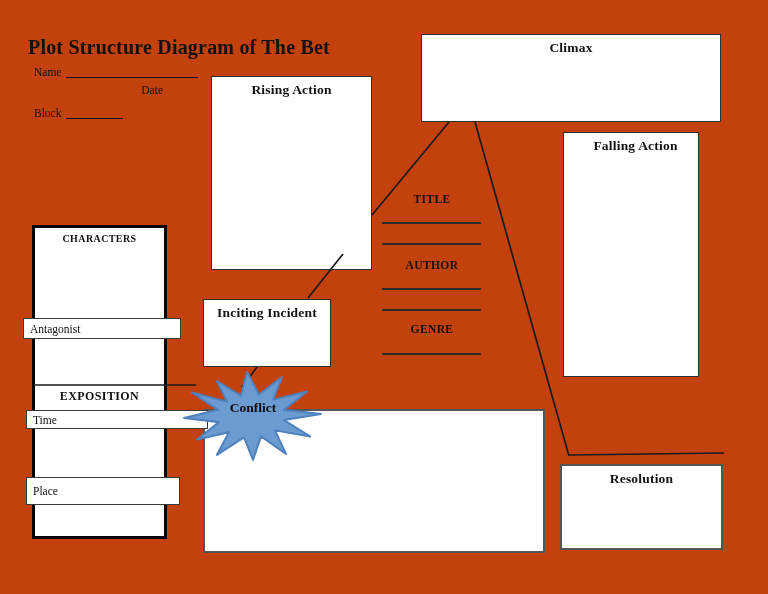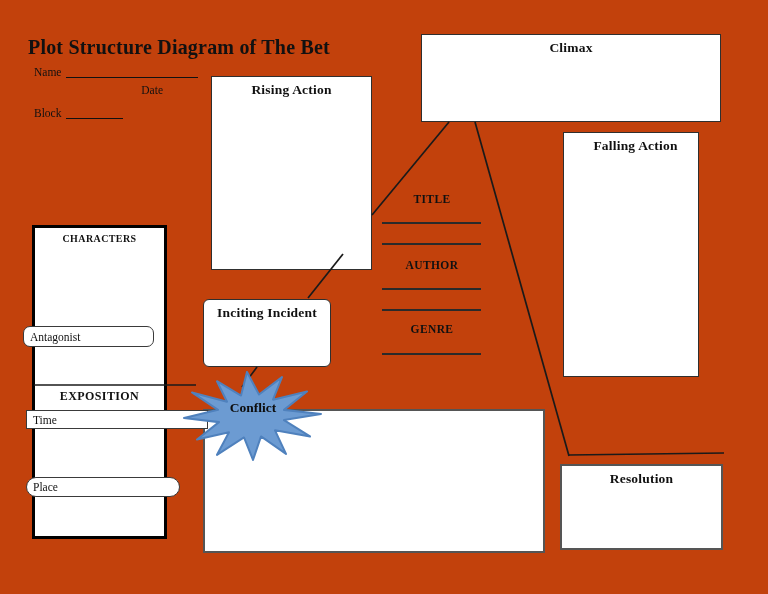--- a/index.html
+++ b/index.html
@@ -108,42 +108,42 @@
   </div>
 
   <div class="box" style="left:211px; top:76px; width:161px; height:194px;">
     <div class="box-label">Rising Action</div>
   </div>
 
   <div class="box" style="left:563px; top:132px; width:136px; height:245px;padding-left:9px;">
     <div class="box-label">Falling Action</div>
   </div>
 
-  <div class="box" style="left:203px; top:299px; width:128px; height:68px;border-radius:6px;">
+  <div class="box" style="left:203px; top:299px; width:128px; height:68px;">
     <div class="box-label">Inciting Incident</div>
   </div>
 
   <div class="box gray" style="left:203px; top:409px; width:342px; height:144px;"></div>
 
   <div class="box gray" style="left:560px; top:464px; width:163px; height:86px;">
     <div class="box-label">Resolution</div>
   </div>
 
   <div class="chars-panel">
     <div class="panel-heading">CHARACTERS</div>
     <div class="exposition-heading">EXPOSITION</div>
   </div>
 
-  <div class="field" style="left:23px; top:326px; width:131px; height:21px;border-radius:7px;">
+  <div class="field" style="left:23px; top:318px; width:158px; height:21px;">
     <span>Antagonist</span>
   </div>
   <div class="field" style="left:26px; top:410px; width:182px; height:19px;">
     <span>Time</span>
   </div>
-  <div class="field" style="left:26px; top:477px; width:154px; height:20px;border-radius:10px;">
+  <div class="field" style="left:26px; top:477px; width:154px; height:28px;">
     <span>Place</span>
   </div>
 
   <div class="info-heading" style="left:382px; top:193px;">TITLE</div>
   <div class="blank-line" style="left:382px; top:222px;"></div>
   <div class="blank-line" style="left:382px; top:243px;"></div>
 
   <div class="info-heading" style="left:382px; top:259px;">AUTHOR</div>
   <div class="blank-line" style="left:382px; top:288px;"></div>
   <div class="blank-line" style="left:382px; top:309px;"></div>

